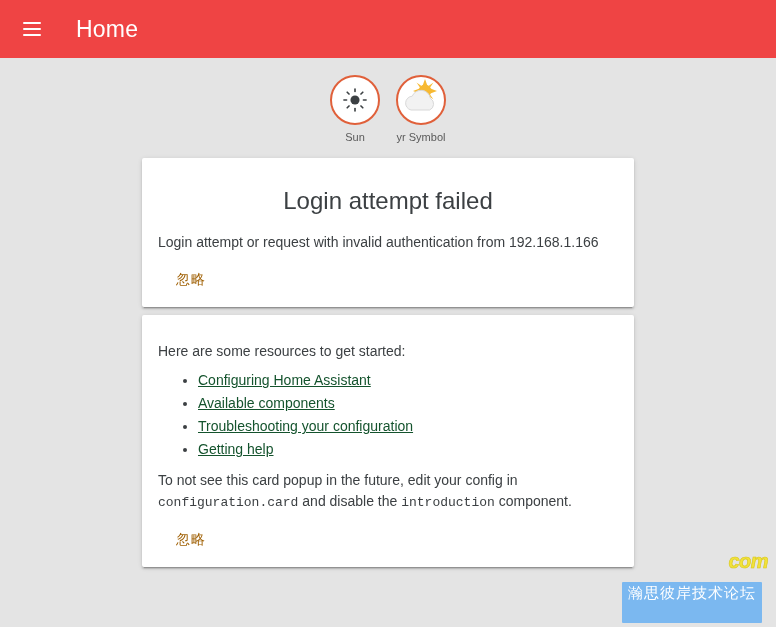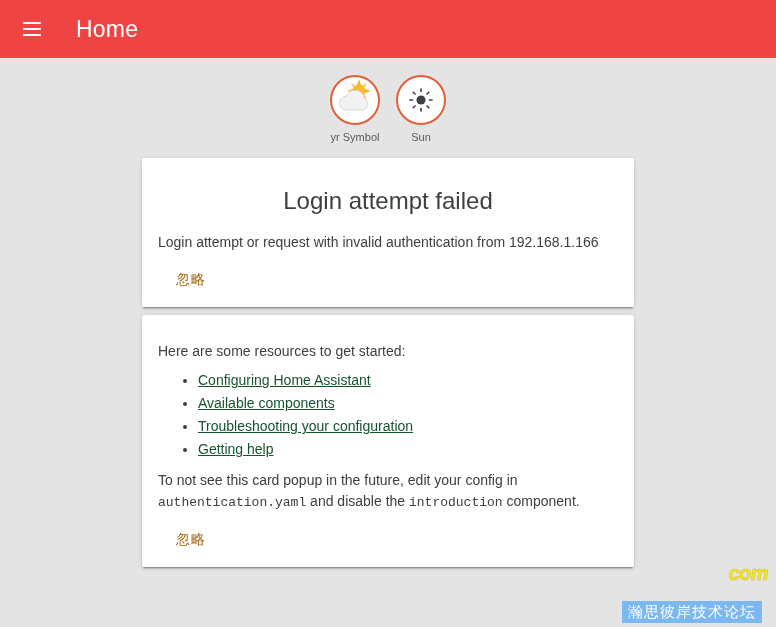--- a/index.html
+++ b/index.html
@@ -173,21 +173,21 @@
     bottom: 0;
     width: 190px;
     height: 80px;
     pointer-events: none;
     z-index: 20;
   }
 
   .wm-com {
     position: absolute;
     right: 8px;
-    top: 16px;
+    top: 4px;
     font-size: 20px;
     font-style: italic;
     font-weight: bold;
     color: #f2e23a;
     -webkit-text-stroke: 0.6px #d8c81e;
     letter-spacing: -0.5px;
     line-height: 1;
   }
 
   .wm-name {
@@ -203,21 +203,21 @@
     line-height: 1;
   }
 
   .wm-bar {
     position: absolute;
     right: 14px;
     bottom: 4px;
     background: #7bb8f0;
     color: #ffffff;
     font-size: 15px;
-    padding: 2px 6px 2px 6px;
+    padding: 2px 6px 21px 6px;
     letter-spacing: 1px;
     line-height: 1.2;
     font-family: "DejaVu Sans", sans-serif;
     border-radius: 1px;
   }
 </style>
 </head>
 <body>
 
 <div class="toolbar">
@@ -225,20 +225,39 @@
     <span class="bar"></span>
     <span class="bar"></span>
     <span class="bar"></span>
   </button>
   <div class="toolbar-title">Home</div>
 </div>
 
 <div class="main">
 
   <div class="badges">
+
+    <div class="badge">
+      <div class="badge-circle">
+        <svg width="26" height="26" viewBox="0 0 24 24">
+          <circle cx="12" cy="12" r="4.2" fill="#3c4043"></circle>
+          <g stroke="#3c4043" stroke-width="1.5" stroke-linecap="round">
+            <line x1="12" y1="1.8" x2="12" y2="4.2"></line>
+            <line x1="12" y1="19.8" x2="12" y2="22.2"></line>
+            <line x1="1.8" y1="12" x2="4.2" y2="12"></line>
+            <line x1="19.8" y1="12" x2="22.2" y2="12"></line>
+            <line x1="4.8" y1="4.8" x2="6.5" y2="6.5"></line>
+            <line x1="17.5" y1="17.5" x2="19.2" y2="19.2"></line>
+            <line x1="4.8" y1="19.2" x2="6.5" y2="17.5"></line>
+            <line x1="17.5" y1="6.5" x2="19.2" y2="4.8"></line>
+          </g>
+        </svg>
+      </div>
+      <div class="badge-label">Sun</div>
+    </div>
 
     <div class="badge">
       <div class="badge-circle">
         <svg width="46" height="46" viewBox="0 0 46 46">
           <g transform="translate(27,14)">
             <circle cx="0" cy="0" r="6.5" fill="#f7b932"></circle>
             <g fill="#f7b932">
               <polygon points="0,-12 2.2,-6 -2.2,-6"></polygon>
               <polygon points="0,12 2.2,6 -2.2,6"></polygon>
               <polygon points="-12,0 -6,2.2 -6,-2.2"></polygon>
@@ -248,39 +267,20 @@
               <polygon points="-8.5,8.5 -5,3.5 -3.5,5"></polygon>
               <polygon points="8.5,8.5 3.5,5 5,3.5"></polygon>
             </g>
           </g>
           <path d="M13 33 a7 7 0 0 1 1.2 -13.8 a9.5 9.5 0 0 1 18.2 2.2 a6.5 6.5 0 0 1 -0.8 11.6 z" fill="#f2f2f2" stroke="#d8d8d8" stroke-width="1"></path>
         </svg>
       </div>
       <div class="badge-label">yr Symbol</div>
     </div>
 
-    <div class="badge">
-      <div class="badge-circle">
-        <svg width="26" height="26" viewBox="0 0 24 24">
-          <circle cx="12" cy="12" r="4.2" fill="#3c4043"></circle>
-          <g stroke="#3c4043" stroke-width="1.5" stroke-linecap="round">
-            <line x1="12" y1="1.8" x2="12" y2="4.2"></line>
-            <line x1="12" y1="19.8" x2="12" y2="22.2"></line>
-            <line x1="1.8" y1="12" x2="4.2" y2="12"></line>
-            <line x1="19.8" y1="12" x2="22.2" y2="12"></line>
-            <line x1="4.8" y1="4.8" x2="6.5" y2="6.5"></line>
-            <line x1="17.5" y1="17.5" x2="19.2" y2="19.2"></line>
-            <line x1="4.8" y1="19.2" x2="6.5" y2="17.5"></line>
-            <line x1="17.5" y1="6.5" x2="19.2" y2="4.8"></line>
-          </g>
-        </svg>
-      </div>
-      <div class="badge-label">Sun</div>
-    </div>
-
   </div>
 
   <div class="cards">
 
     <div class="card">
       <div class="card-title">Login attempt failed</div>
       <div class="card-body">
         <p>Login attempt or request with invalid authentication from 192.168.1.166</p>
       </div>
       <div class="card-actions">
@@ -298,21 +298,21 @@
           <li>
             <a href="#">Available components</a>
           </li>
           <li>
             <a href="#">Troubleshooting your configuration</a>
           </li>
           <li>
             <a href="#">Getting help</a>
           </li>
         </ul>
-        <p><span>To not see this card popup in the future, edit your config in </span><code class="mono">authentication.yaml</code><span> and disable the </span><code class="mono">introduction</code><span> component.</span></p>
+        <p><span>To not see this card popup in the future, edit your config in </span><code class="mono">configuration.card</code><span> and disable the </span><code class="mono">introduction</code><span> component.</span></p>
       </div>
       <div class="card-actions">
         <button class="dismiss-button">忽略</button>
       </div>
     </div>
 
   </div>
 </div>
 
 <div class="watermark">

